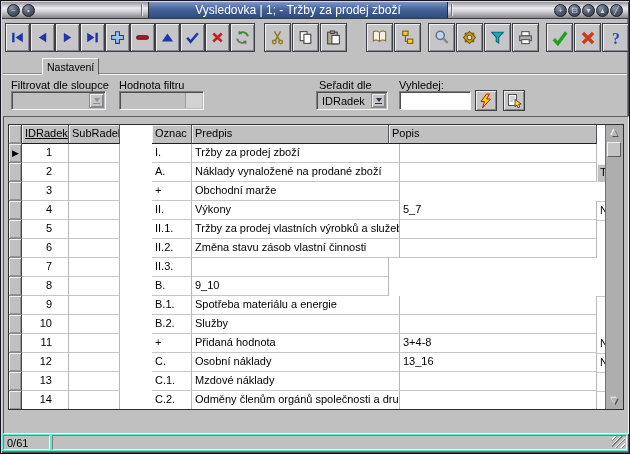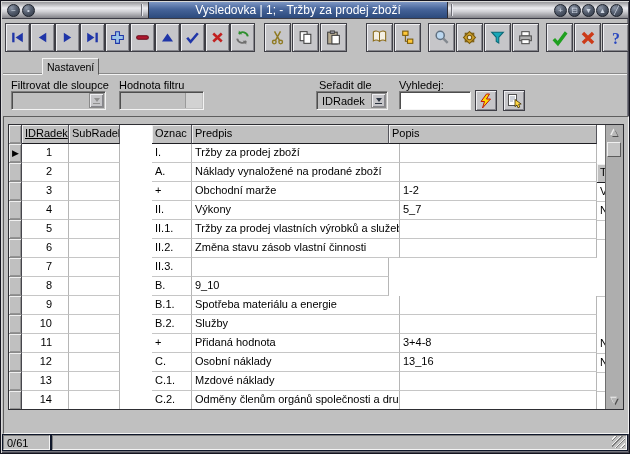--- a/index.html
+++ b/index.html
@@ -115,21 +115,21 @@
   .u{text-decoration:underline;}
   
   .sb{position:absolute;top:0;right:0;bottom:0;width:18px;background:#aeaeae;border-left:1px solid #6e6e6e;}
   .sb-arrow{position:absolute;left:0;right:0;height:16px;text-align:center;font-size:11px;line-height:15px;color:#b9b9b9;
     text-shadow:1px 1px 0 #4f4f4f,-1px -1px 0 #efefef;cursor:default;}
   .sb-up{top:0;}
   .sb-down{bottom:0;}
   .sb-thumb{position:absolute;left:1px;right:2px;top:17px;height:15px;background:#c4c4c4;
     border:1px solid;border-color:#f0f0f0 #5c5c5c #5c5c5c #f0f0f0;cursor:default;}
   
-  .statusbar{position:absolute;left:1px;right:1px;bottom:2px;height:17px;background:#0f172a;}
+  .statusbar{position:absolute;left:1px;right:1px;bottom:2px;height:17px;background:#5eead4;}
   .spanel{
     position:absolute;top:1px;height:15px;background:#c0c0c0;
     border:1px solid;border-color:#7d7d7d #f4f4f4 #f4f4f4 #7d7d7d;
     padding:1px 3px 0 3px;white-space:nowrap;overflow:hidden;
   }
   .grip{position:absolute;right:1px;bottom:1px;width:13px;height:12px;
     background:repeating-linear-gradient(135deg,transparent 0 2px,#f2f2f2 2px 3px,#7c7c7c 3px 4px);cursor:default;}
 </style>
 </head>
 <body>
@@ -363,21 +363,20 @@
             <div class="cell dcell c-Predpis"></div>
             <div class="cell dcell c-Typ">N</div>
             <div class="cell filler"></div>
           </div>
           <div class="grow">
             <div class="cell ind"></div>
             <div class="cell dcell c-IDRadek">3</div>
             <div class="cell dcell c-SubRadek"></div>
             <div class="cell dcell c-Oznac">+</div>
             <div class="cell dcell c-Popis">Obchodní marže</div>
-            <div class="cell dcell c-Predpis">1-2</div>
             <div class="cell dcell c-Typ"></div>
             <div class="cell filler"></div>
           </div>
           <div class="grow">
             <div class="cell ind"></div>
             <div class="cell dcell c-IDRadek">4</div>
             <div class="cell dcell c-SubRadek"></div>
             <div class="cell dcell c-Oznac">II.</div>
             <div class="cell dcell c-Popis">Výkony</div>
             <div class="cell dcell c-Predpis">5_7</div>

